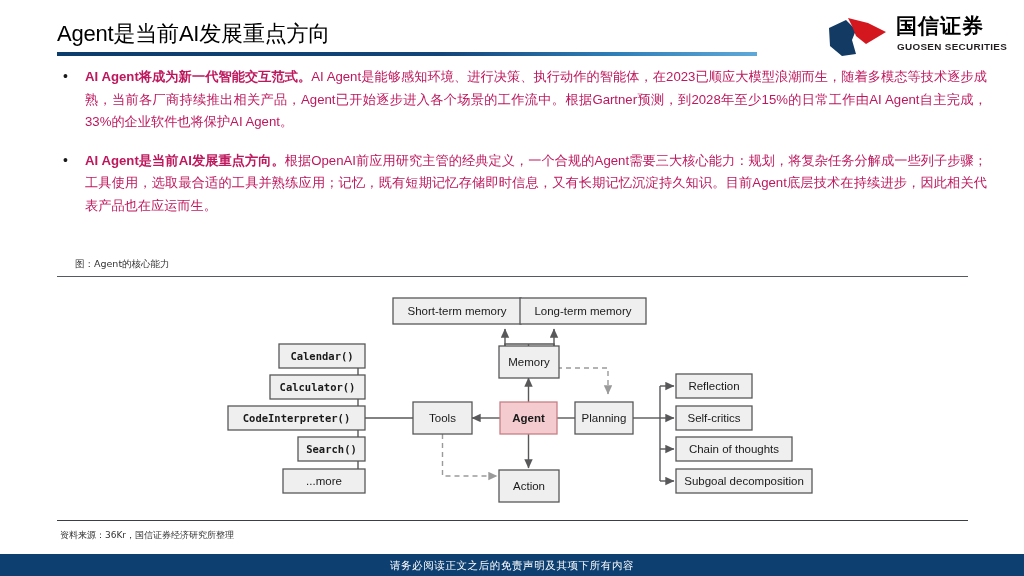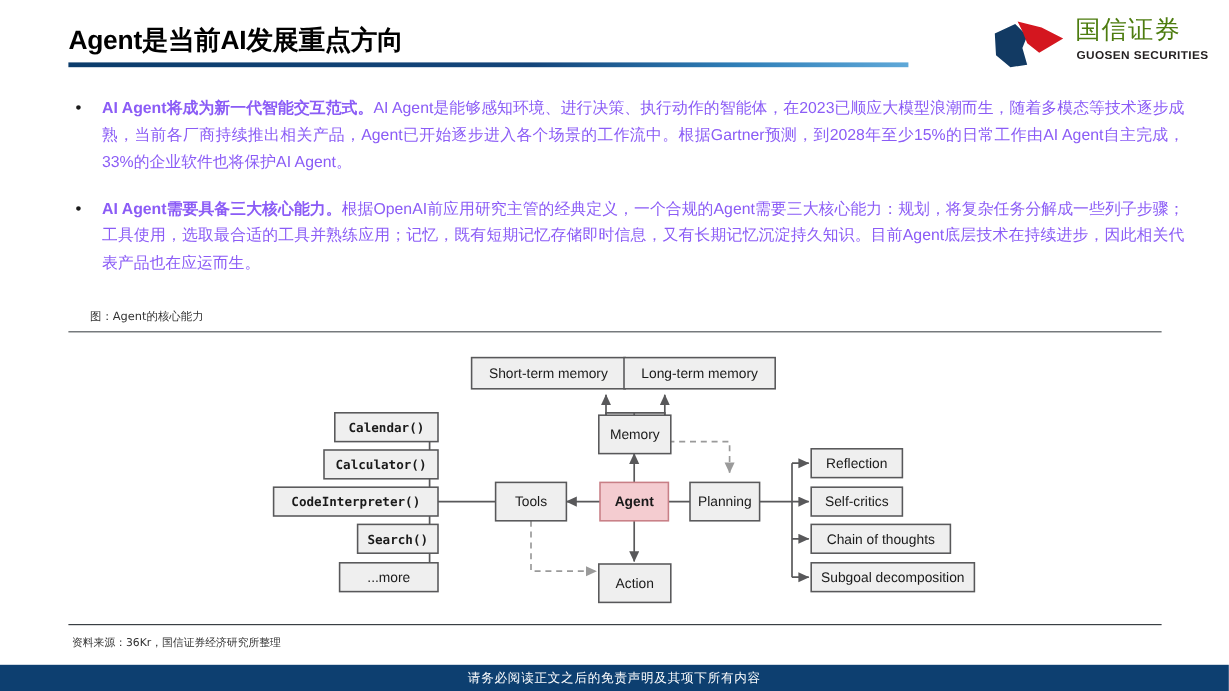--- a/index.html
+++ b/index.html
@@ -15,21 +15,21 @@
     font-family: "Liberation Sans", "DejaVu Sans", sans-serif;
     color: #231f20;
   }
 
   
   #slide-title {
     position: absolute;
     left: 57px;
     top: 19px;
     font-size: 22px;
-    font-weight: bold;
+    font-weight: normal;
     letter-spacing: -0.2px;
     color: #000000;
     white-space: nowrap;
   }
   #title-rule {
     position: absolute;
     left: 57px;
     top: 52px;
     width: 700px;
     height: 4px;
@@ -49,22 +49,22 @@
     left: 0;
     top: 2px;
     width: 62px;
     height: 44px;
   }
   #logo-text-cn {
     position: absolute;
     left: 70px;
     top: 2px;
     font-size: 21px;
-    font-weight: normal;
-    color: #4d7c0f;
+    font-weight: bold;
+    color: #000000;
     letter-spacing: 1px;
     line-height: 24px;
     white-space: nowrap;
   }
   #logo-text-en {
     position: absolute;
     left: 71px;
     top: 29px;
     font-size: 9.5px;
     font-weight: bold;
@@ -81,24 +81,23 @@
     left: 57px;
     top: 66px;
     width: 930px;
   }
   .bullet {
     position: relative;
     padding-left: 28px;
     margin-bottom: 16px;
     font-size: 13.2px;
     line-height: 22.5px;
-    color: #8b5cf6;
+    color: #be185d;
     text-align: justify;
     text-justify: inter-ideograph;
-    margin-top: 13px;
   }
   .bullet::before {
     content: "•";
     position: absolute;
     left: 6px;
     top: -1px;
     font-size: 14px;
     color: #1a1a1a;
   }
   .bullet b { font-weight: bold; }
@@ -187,21 +186,21 @@
   </svg>
   <div id="logo-text-cn">国信证券</div>
   <div id="logo-text-en">GUOSEN SECURITIES</div>
 </div>
 
 <div id="bullets">
   <div class="bullet">
     <b>AI Agent将成为新一代智能交互范式。</b><span>AI Agent是能够感知环境、进行决策、执行动作的智能体，在2023已顺应大模型浪潮而生，随着多模态等技术逐步成熟，当前各厂商持续推出相关产品，Agent已开始逐步进入各个场景的工作流中。根据Gartner预测，到2028年至少15%的日常工作由AI Agent自主完成，33%的企业软件也将保护AI Agent。</span>
   </div>
   <div class="bullet">
-    <b>AI Agent需要具备三大核心能力。</b><span>根据OpenAI前应用研究主管的经典定义，一个合规的Agent需要三大核心能力：规划，将复杂任务分解成一些列子步骤；工具使用，选取最合适的工具并熟练应用；记忆，既有短期记忆存储即时信息，又有长期记忆沉淀持久知识。目前Agent底层技术在持续进步，因此相关代表产品也在应运而生。</span>
+    <b>AI Agent是当前AI发展重点方向。</b><span>根据OpenAI前应用研究主管的经典定义，一个合规的Agent需要三大核心能力：规划，将复杂任务分解成一些列子步骤；工具使用，选取最合适的工具并熟练应用；记忆，既有短期记忆存储即时信息，又有长期记忆沉淀持久知识。目前Agent底层技术在持续进步，因此相关代表产品也在应运而生。</span>
   </div>
 </div>
 
 <div id="fig-caption">图：Agent的核心能力</div>
 <div id="rule-top"></div>
 
 <div id="diagram">
 <svg width="1024" height="232" viewBox="0 0 1024 232" xmlns="http://www.w3.org/2000/svg">
   <defs>
     <marker id="arr" markerWidth="7" markerHeight="7" refX="6.2" refY="3" orient="auto">

